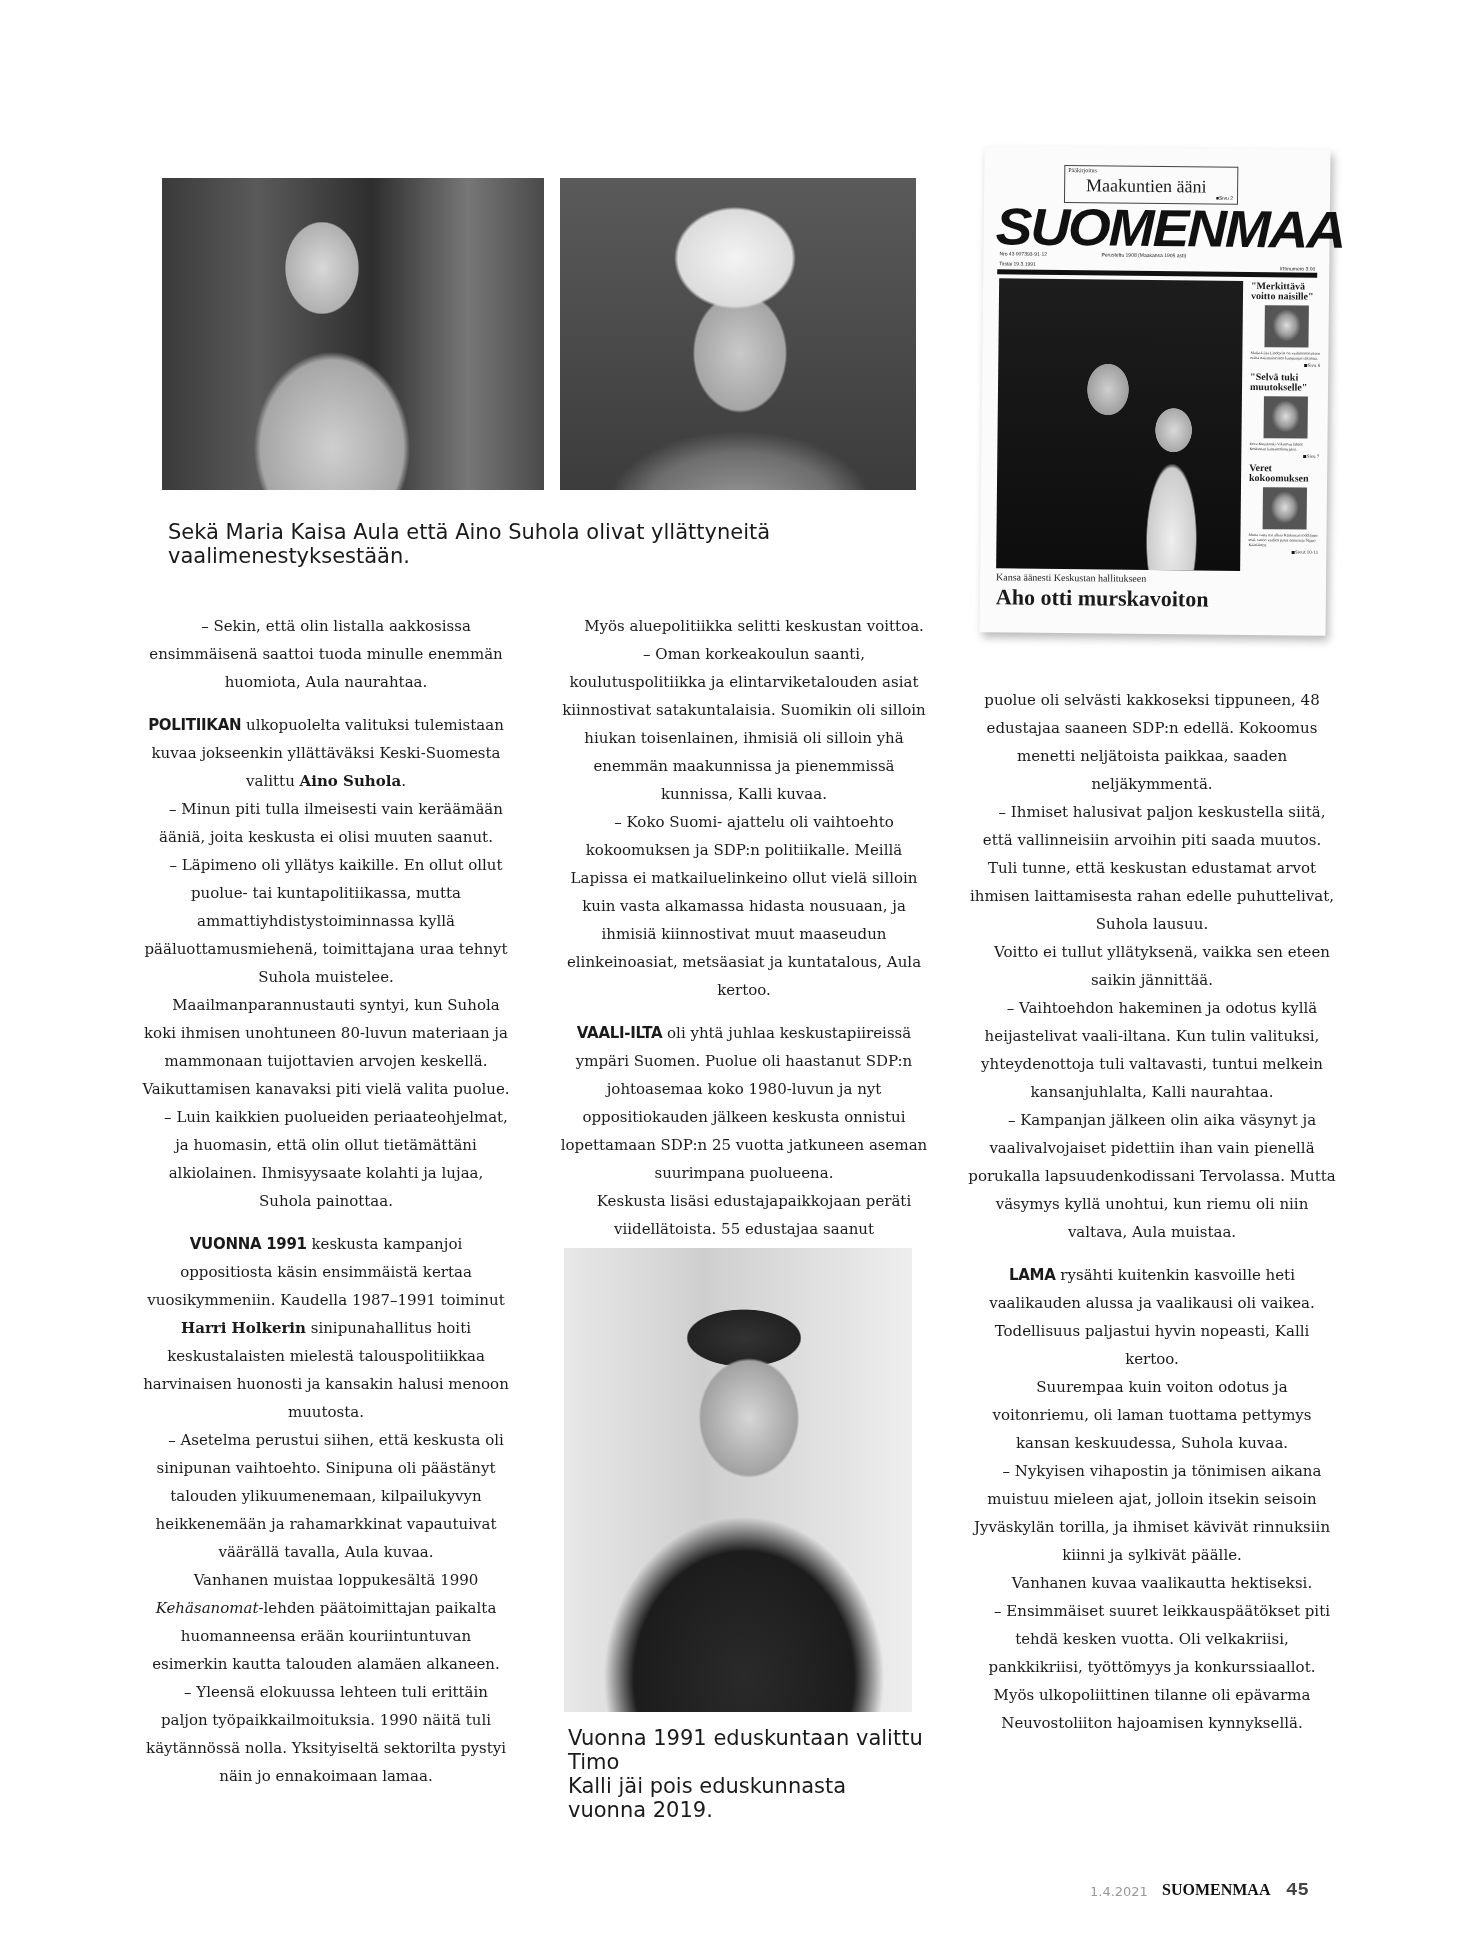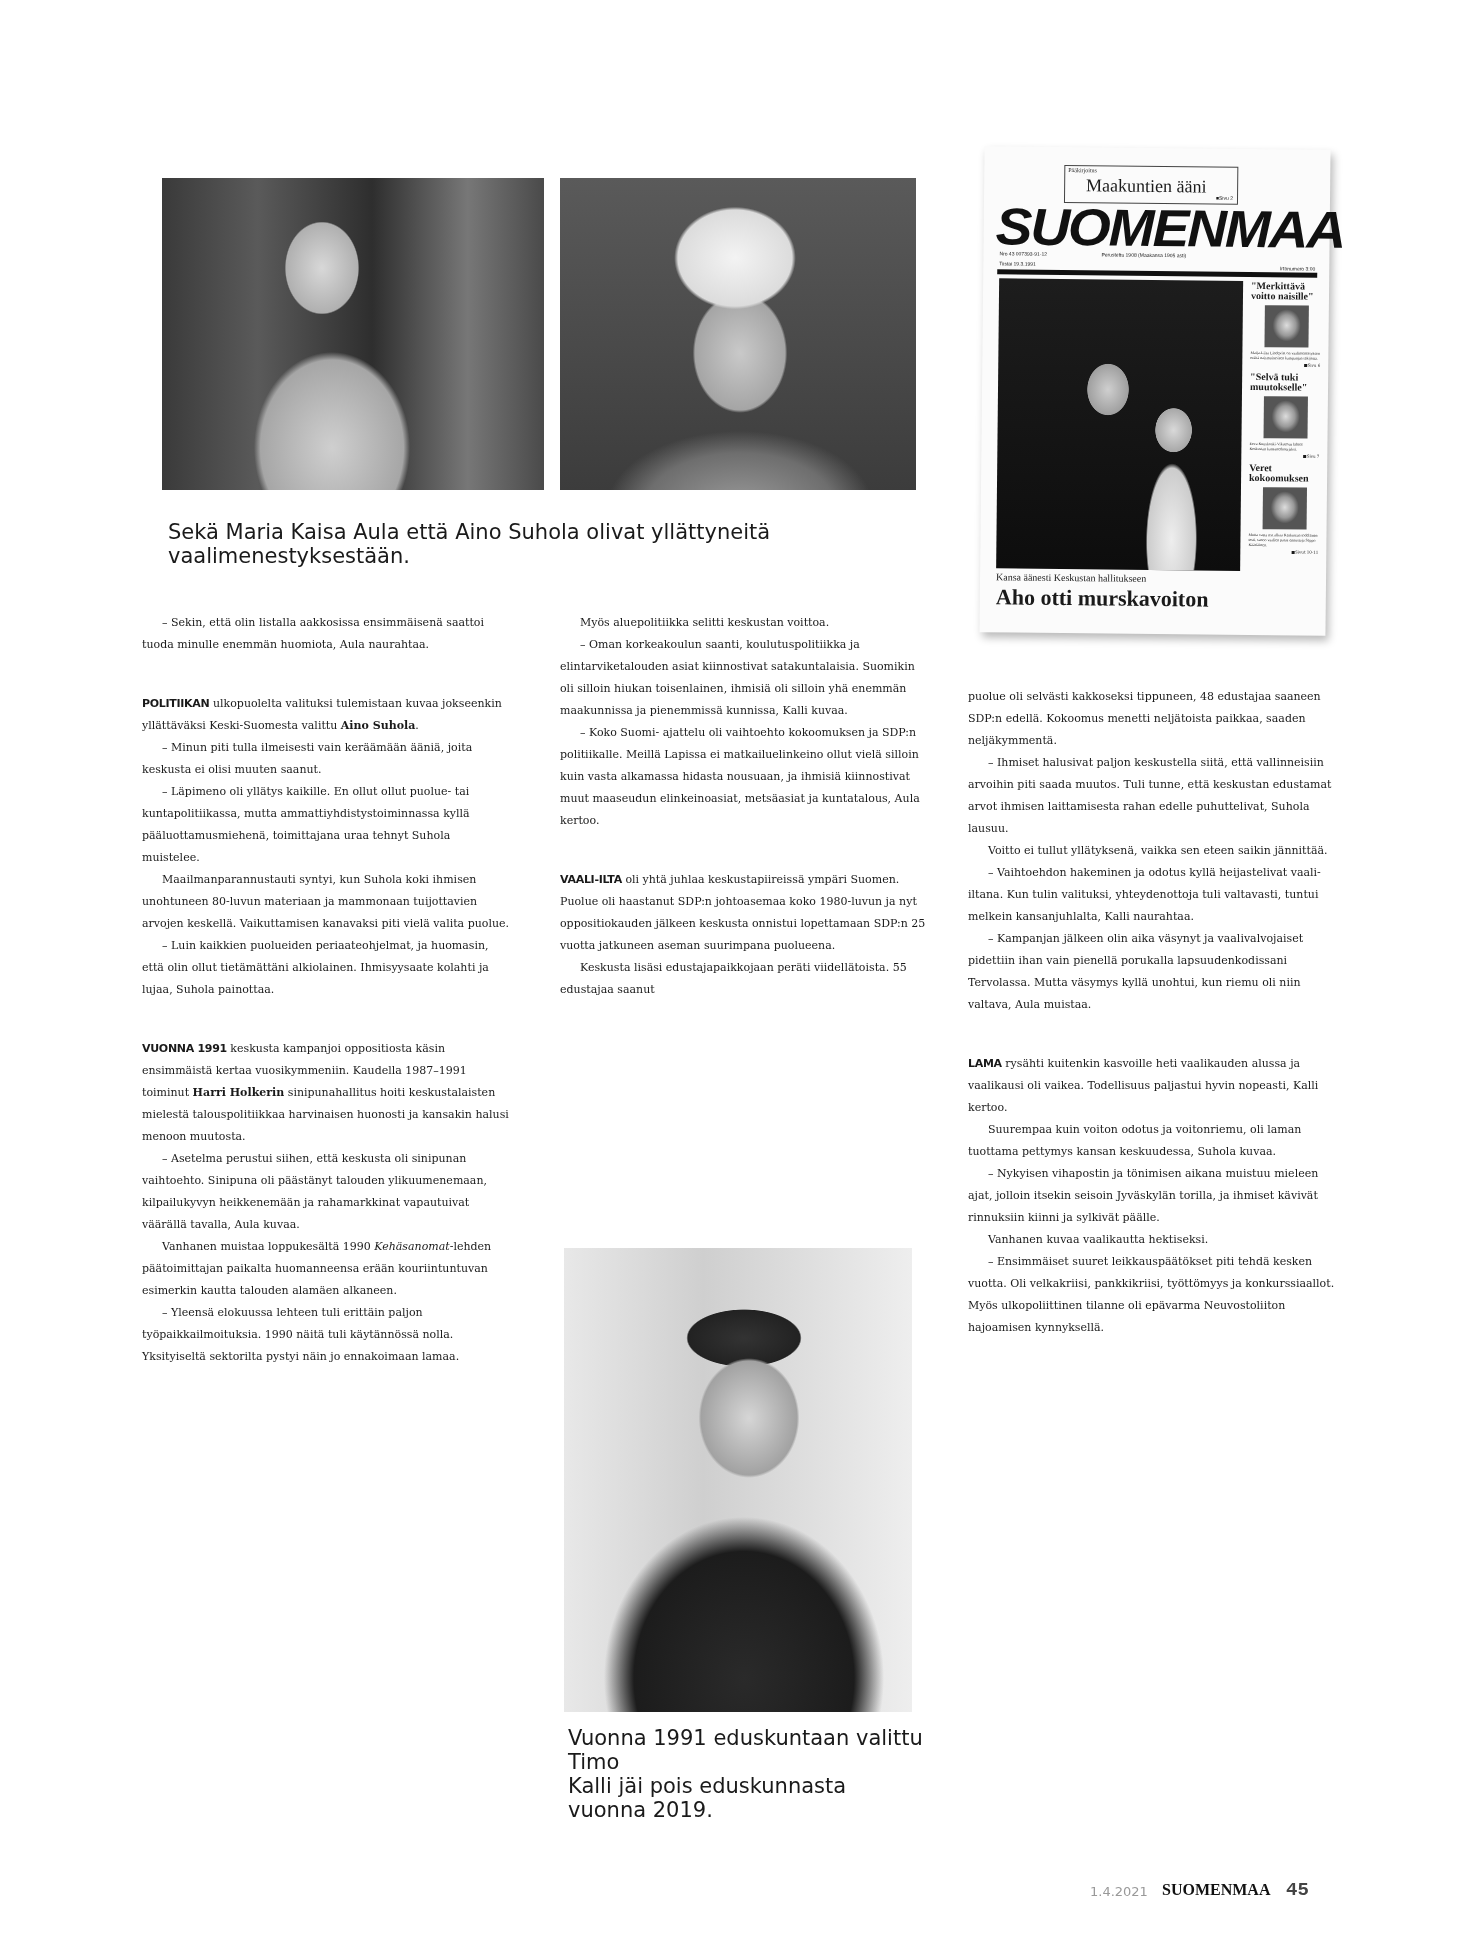--- a/index.html
+++ b/index.html
@@ -47,24 +47,24 @@
       linear-gradient(180deg, #1d1d1d, #0d0d0d); }
   .clip .sidebar { position:absolute; left:268px; top:132px; width:70px; }
   .clip .sb-head { font-family:"Liberation Serif", serif; font-weight:bold; font-size:10px; line-height:10px; margin-bottom:4px; }
   .clip .sb-photo { width:44px; height:42px; margin-left:14px; background:radial-gradient(ellipse 14px 16px at 22px 20px, #ddd 0%, #999 65%, #555 100%); margin-bottom:3px; }
   .clip .sb-text { font-size:4px; line-height:5px; font-family:"Liberation Serif", serif; margin-bottom:2px; }
   .clip .sb-ref { font-size:4px; text-align:right; margin-bottom:5px; }
   .clip .kicker { position:absolute; left:16px; top:425px; font-family:"Liberation Serif", serif; font-size:10px; }
   .clip .headline { position:absolute; left:16px; top:438px; font-family:"Liberation Serif", serif; font-weight:bold; font-size:22px; }
 
   
-  .col { position:absolute; width:368px; font-size:11px; line-height:22px; font-family:"DejaVu Serif", serif; }
+  .col { position:absolute; width:368px; font-size:15px; line-height:28px; font-family:"DejaVu Serif", serif;text-align:center; }
   .col p { margin:0; text-indent:20px; }
   .col p.first { text-indent:0; }
-  .col p.gap { margin-top:37px; }
+  .col p.gap { margin-top:15px; }
   .col .lead { font-family:"DejaVu Sans", sans-serif; font-weight:bold; letter-spacing:-0.3px; }
   .col b { font-weight:bold; }
   .col i { font-style:italic; }
   .col1 { left:142px; top:612px; }
   .col2 { left:560px; top:612px; }
   .col3 { left:968px; top:686px; }
   .footer { position:absolute; top:1883px; left:1054px; font-size:14px;margin-left:36px; }
   .footer .date { font-family:"DejaVu Sans", sans-serif; color:#999; font-size:13px; }
   .footer .mag { position:absolute; left:72px; top:-2px; font-family:"Liberation Serif", serif; font-weight:bold; font-size:16px; color:#111; white-space:nowrap; }
   .footer .pg { position:absolute; left:196px; top:-4px; font-family:Liberation Mono, monospace; font-weight:bold; font-size:19px; color:#444; }

